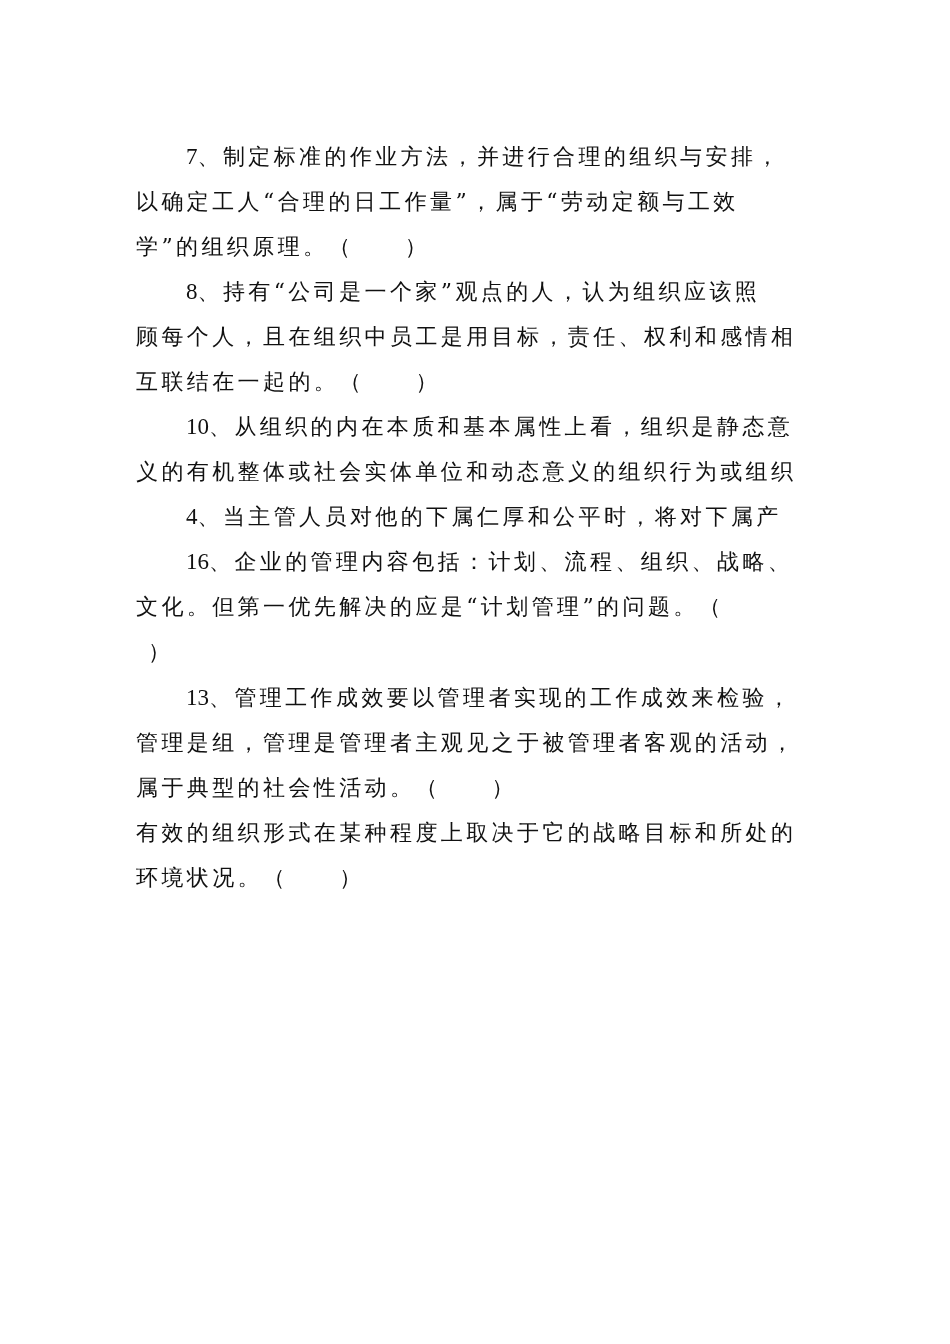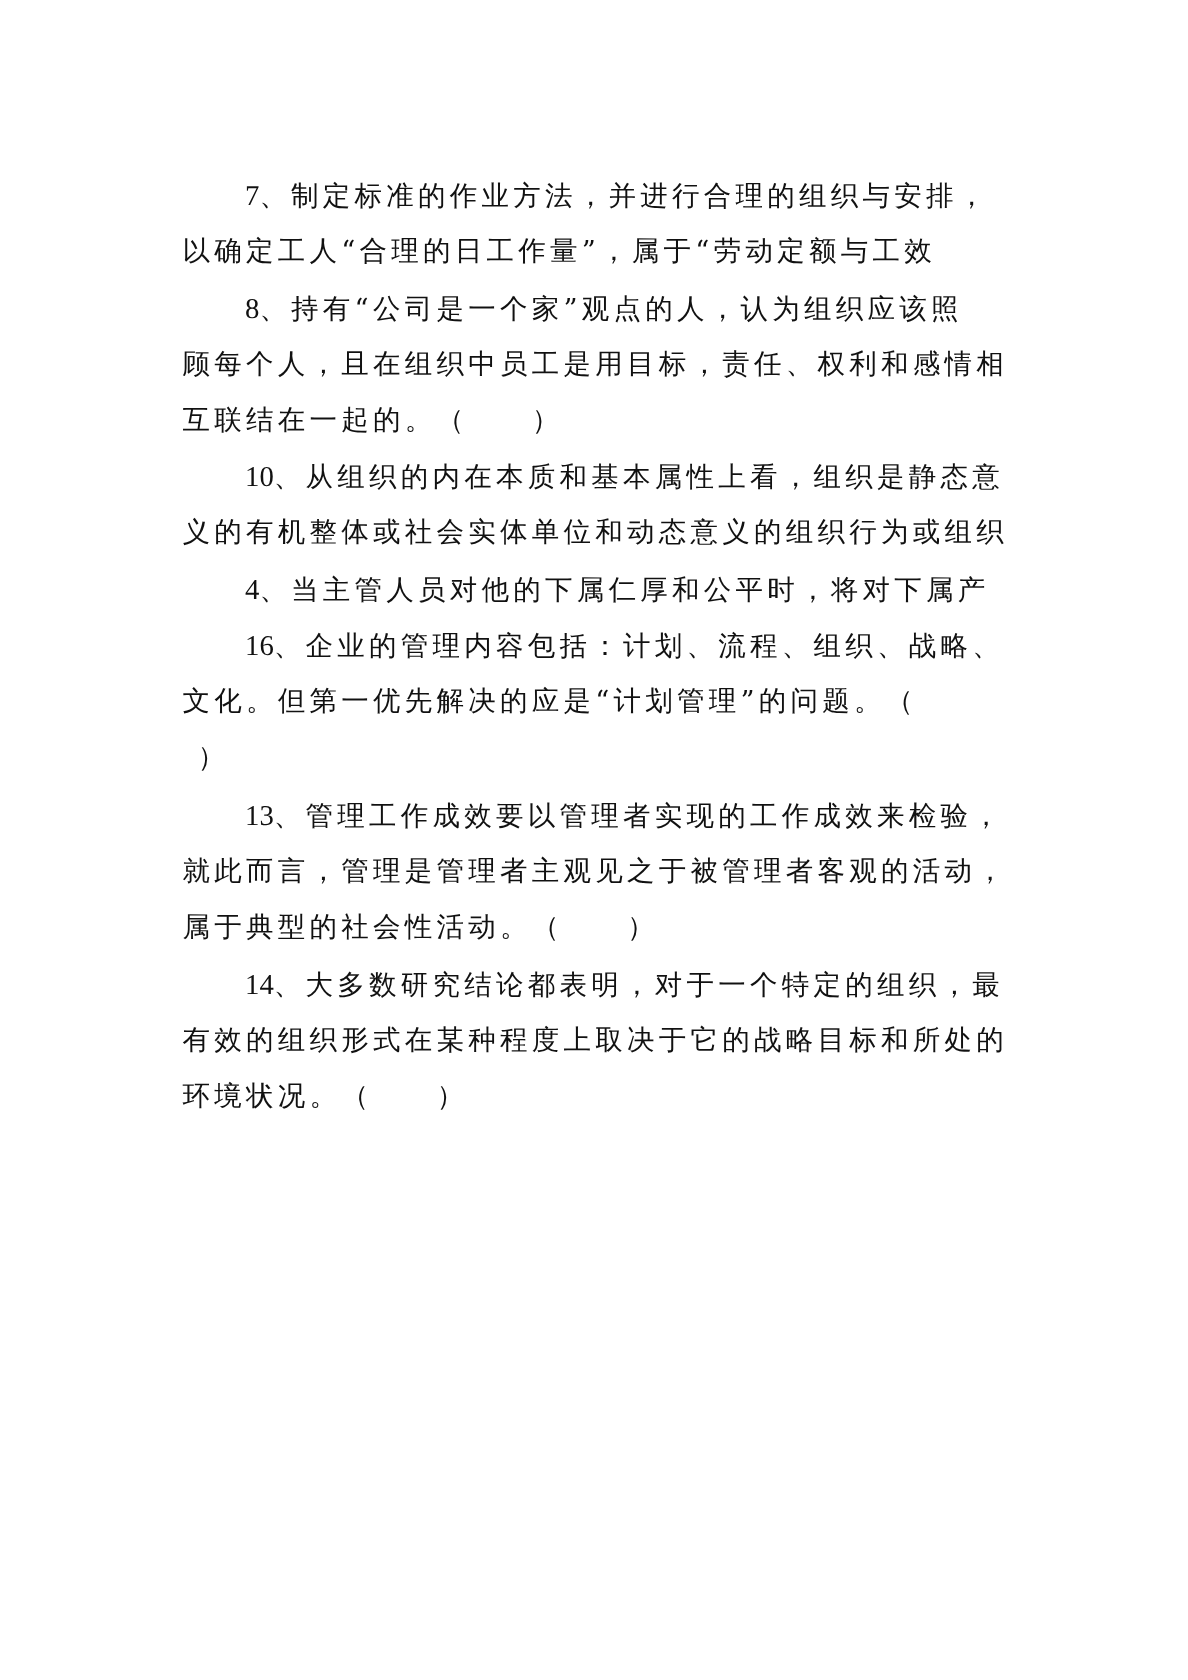--- a/index.html
+++ b/index.html
@@ -10,21 +10,21 @@
     body {
       width: 950px;
       height: 1344px;
       position: relative;
       overflow: hidden;
       font-family: "DejaVu Serif", "Liberation Serif", serif;
       color: #111111;
     }
     .page {
       position: absolute;
-      left: 146px;
+      left: 136px;
       top: 134px;
       width: 664px;
     }
     .line {
       height: 45px;
       line-height: 45px;
       font-size: 22px;
       white-space: nowrap;
       letter-spacing: 3.4px;
     }
@@ -44,20 +44,21 @@
     }
   </style>
 </head>
 <body>
 
 <div class="page">
 
   <div>
     <div class="line indent"><span class="num">7</span><span>、制定标准的作业方法，并进行合理的组织与安排，</span></div>
     <div class="line">以确定工人“合理的日工作量”，属于“劳动定额与工效</div>
+    <div class="line">学”的组织原理。（　　）</div>
   </div>
 
   <div>
     <div class="line indent"><span class="num">8</span><span>、持有“公司是一个家”观点的人，认为组织应该照</span></div>
     <div class="line">顾每个人，且在组织中员工是用目标，责任、权利和感情相</div>
     <div class="line">互联结在一起的。（　　）</div>
   </div>
 
 
   <div>
@@ -71,24 +72,23 @@
 
   <div>
     <div class="line indent"><span class="num">16</span><span>、企业的管理内容包括：计划、流程、组织、战略、</span></div>
     <div class="line">文化。但第一优先解决的应是“计划管理”的问题。（</div>
     <div class="line short" style="padding-left:12px;">）</div>
     <div class="gap"></div>
   </div>
 
   <div>
     <div class="line indent"><span class="num">13</span><span>、管理工作成效要以管理者实现的工作成效来检验，</span></div>
-    <div class="line">就此而言，管理是管理者主观见之于被管理者客观的活动，</div>
+    <div class="line">管理是组，管理是管理者主观见之于被管理者客观的活动，</div>
     <div class="line">属于典型的社会性活动。（　　）</div>
   </div>
 
   <div>
-    <div class="line indent"><span class="num">14</span><span>、大多数研究结论都表明，对于一个特定的组织，最</span></div>
     <div class="line">有效的组织形式在某种程度上取决于它的战略目标和所处的</div>
     <div class="line">环境状况。（　　）</div>
   </div>
 
 
 </div>
 
 </body></html>

